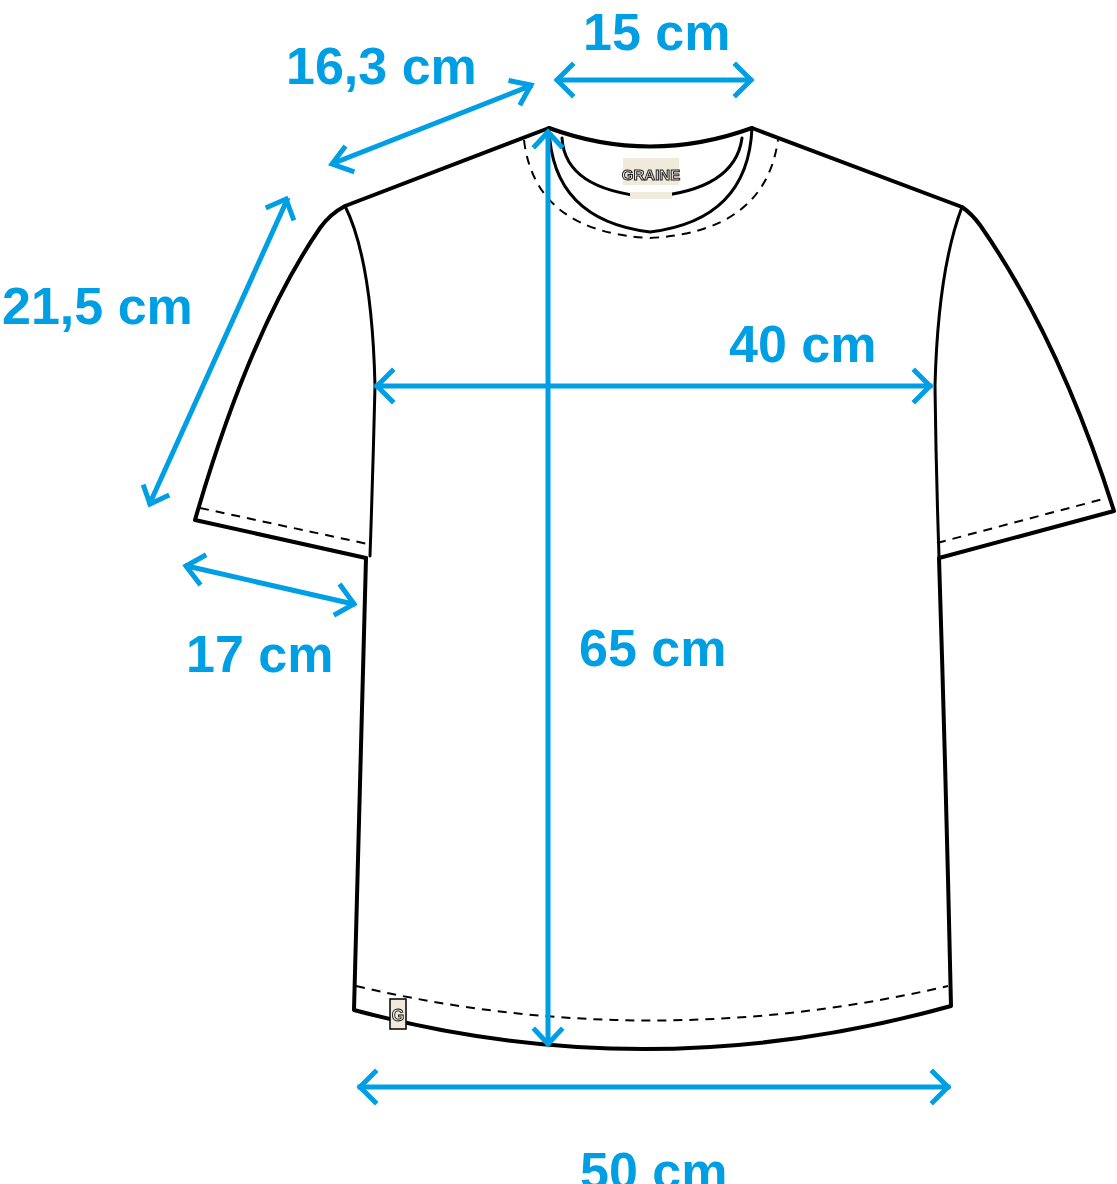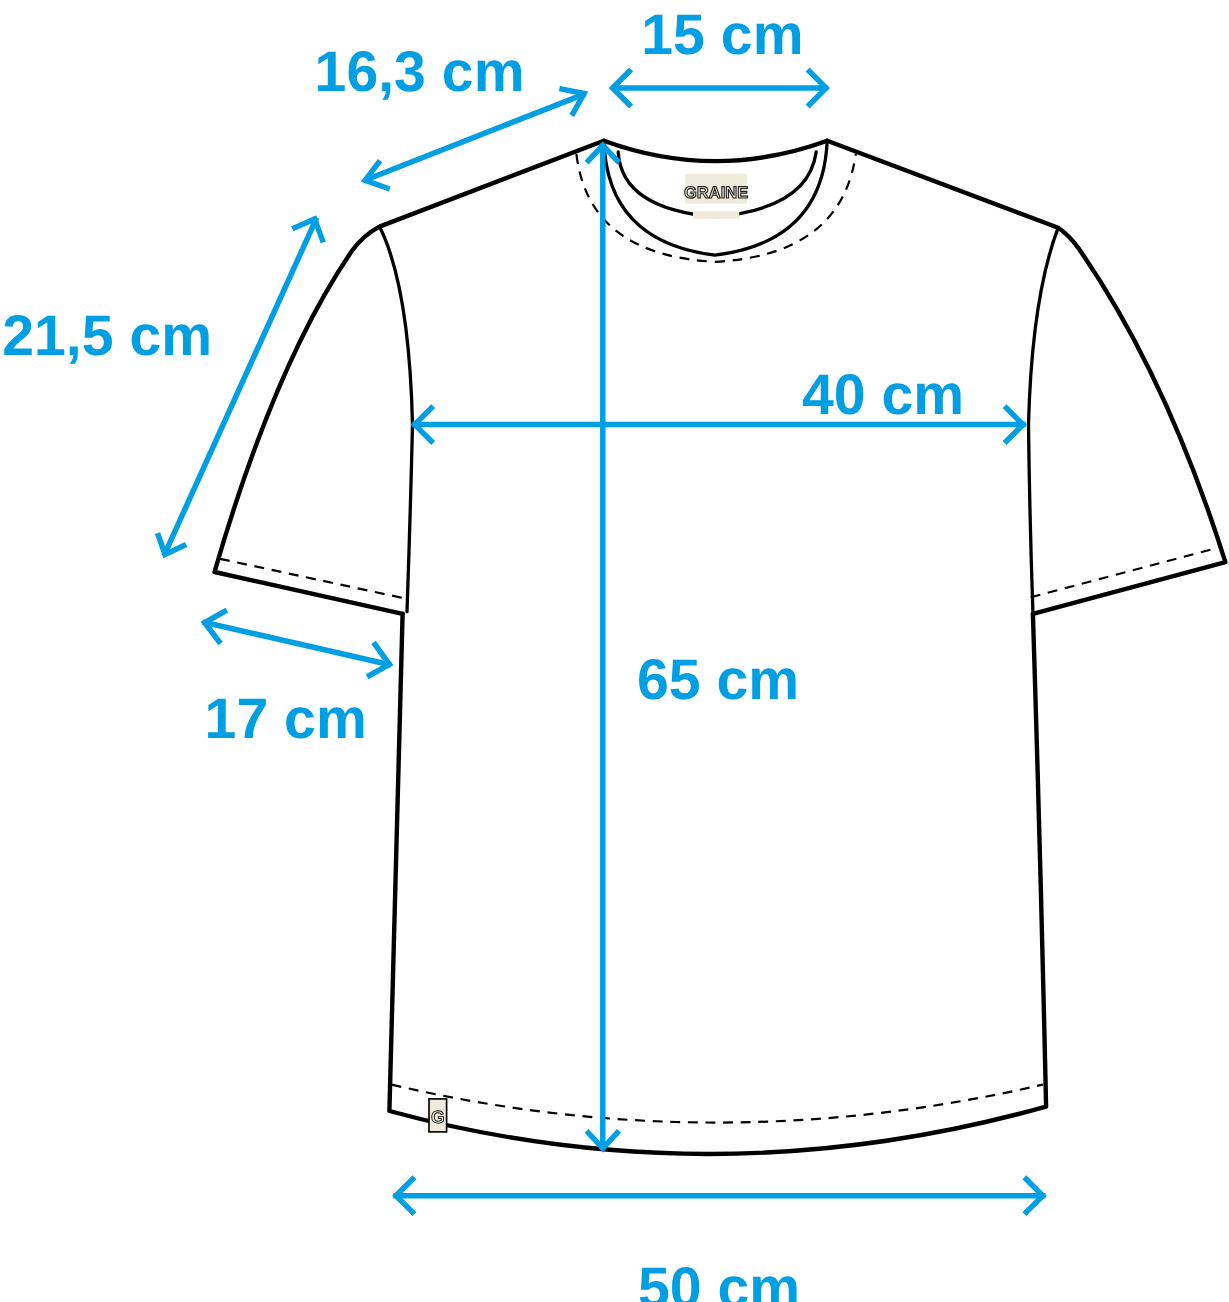--- a/index.html
+++ b/index.html
@@ -95,16 +95,16 @@
       <line class="arrow" x1="360" y1="1087" x2="948" y2="1087"></line>
       <polyline class="arrow" points="375,1072 360,1087 375,1102"></polyline>
       <polyline class="arrow" points="933,1072 948,1087 933,1102"></polyline>
     </g>
   </g>
 </svg>
 
 <div class="label" style="left:286px;top:40px;">16,3 cm</div>
 <div class="label" style="left:583px;top:6px;">15 cm</div>
 <div class="label" style="left:2px;top:280px;">21,5 cm</div>
-<div class="label" style="left:729px;top:318px;margin-top:15px;">40 cm</div>
+<div class="label" style="left:729px;top:318px;">40 cm</div>
 <div class="label" style="left:186px;top:628px;">17 cm</div>
-<div class="label" style="left:579px;top:592px;text-align:right;">65 cm</div>
+<div class="label" style="left:579px;top:622px;text-align:right;">65 cm</div>
 <div class="label" style="left:580px;top:1145px;">50 cm</div>
 
 </body></html>

